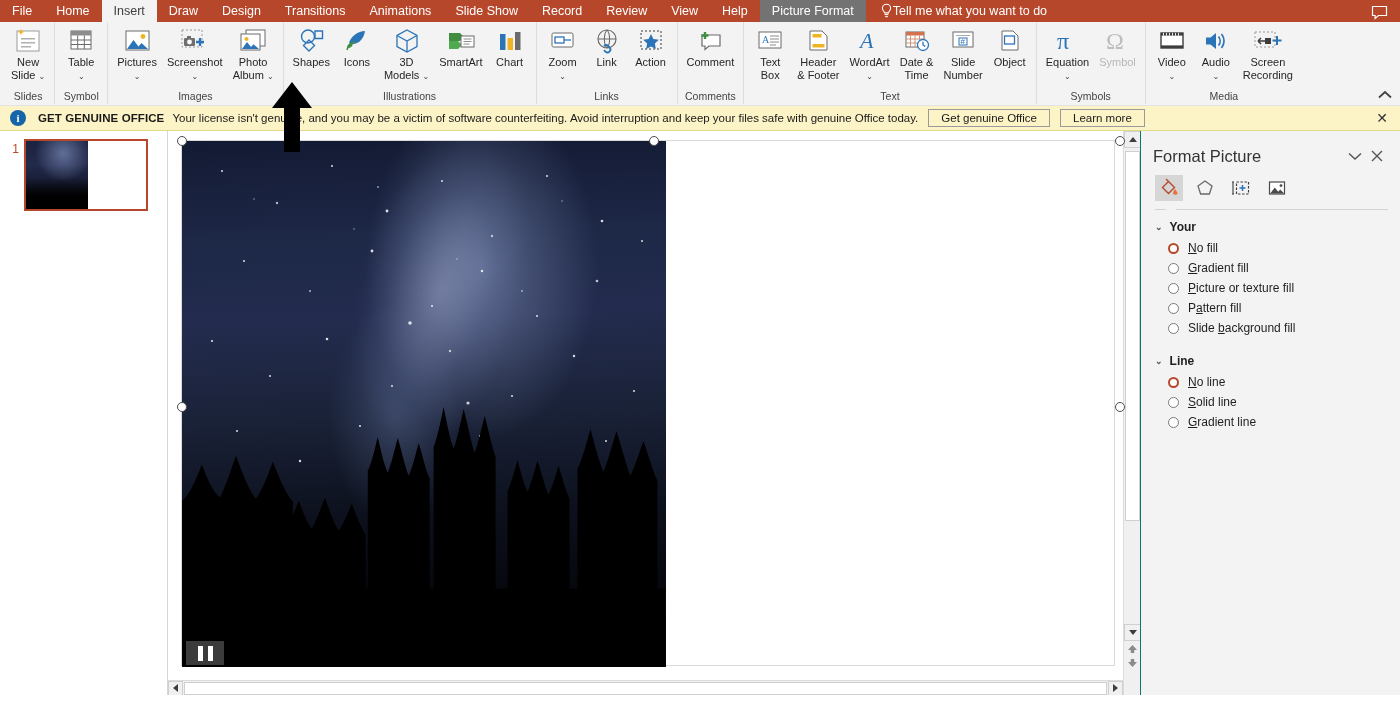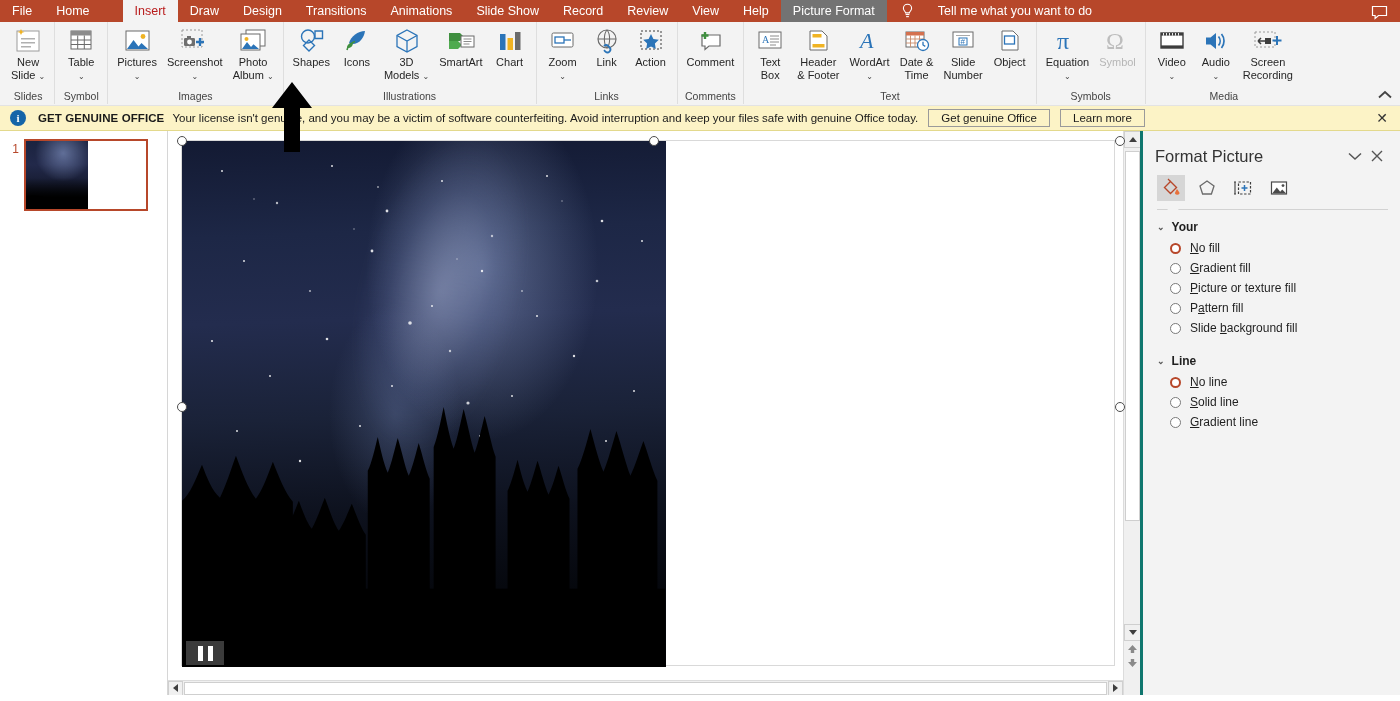--- a/index.html
+++ b/index.html
@@ -15,24 +15,24 @@
 
   
   .tabbar {
     height:22px; background:#b7472a; display:flex; align-items:stretch;
     position:relative;
   }
   .tab {
     display:flex; align-items:center; padding:0 12px;
     color:#ffffff; font-size:12.5px; white-space:nowrap; cursor:default;
   }
-  .tab.active { background:#f3f3f3; color:#b91c1c;margin-left:21px; }
+  .tab.active { background:#f3f3f3; color:#404040; }
   .tab.contextual { background:#737373; }
   .tellme {
-    display:flex; align-items:center; gap:24px; padding:0 10px 0 14px;
+    display:flex; align-items:center; gap:0; padding:0 10px 0 14px;
     color:#ffffff; font-size:12.5px; white-space:nowrap;
   }
   .bulb { display:inline-block; width:13px; height:16px; position:relative; }
   .bulb svg { display:block; }
   .titlebar-right {
     position:absolute; right:0; top:0; height:28px;
     display:flex; align-items:center; padding-right:12px;
   }
 
   
@@ -183,21 +183,21 @@
     position:absolute; left:0; right:17px; bottom:0; height:15px;
     background:#f0f0f0; border-top:1px solid #dcdcdc; display:flex; align-items:center;
   }
   .hsb-btn { width:15px; height:15px; display:flex; align-items:center; justify-content:center;
              border:1px solid #cfcfcf; background:#f0f0f0; cursor:default; }
   .hthumb { height:13px; background:#ffffff; border:1px solid #cfcfcf; margin:0 1px; }
 
   
   .pane {
     width:260px; flex:0 0 260px; background:#f3f3f3;
-    border-left:3px solid #0f766e; position:relative; padding:0 0 0 0;
+    border-left:1px solid #0f766e; position:relative; padding:0 0 0 0;
   }
   .pane-head { display:flex; align-items:center; padding:14px 12px 0 12px; }
   .pane-title { font-size:16.5px; color:#333; flex:1; }
   .pane-head-btn { width:22px; height:22px; display:flex; align-items:center;
                    justify-content:center; color:#555; cursor:default; font-size:13px; }
   .pane-tabs { display:flex; align-items:center; gap:8px; padding:8px 12px 0 14px; }
   .ptab { width:28px; height:26px; display:flex; align-items:center; justify-content:center; cursor:default; }
   .ptab.active { background:#d6d6d6; }
   .pane-sep { margin:8px 12px 0 14px; border-top:1px solid #d2d2d2; position:relative; }
   .pane-sep::before {

